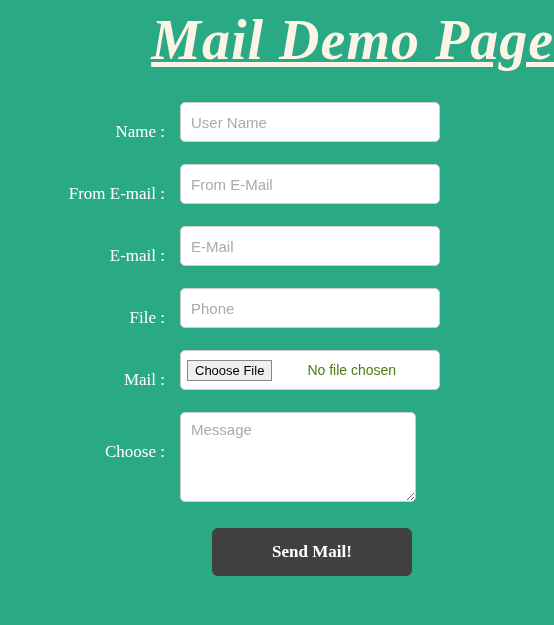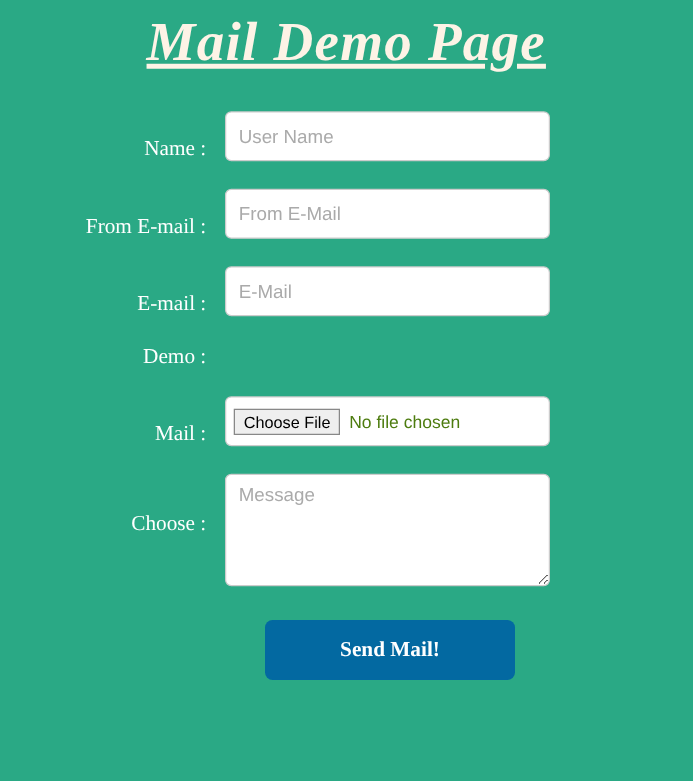--- a/index.html
+++ b/index.html
@@ -9,24 +9,24 @@
   }
   body {
     font-family: Georgia, 'Times New Roman', serif;
     background: #2aa985;
     width: 554px;
     height: 625px;
     overflow: hidden;
   }
   .page-title {
     font-family: 'Brush Script MT', cursive;
-    font-size: 44px;
+    font-size: 56px;
     font-weight: bold;
     color: #fdf3e6;
-    text-align: center;
+    text-align: right;
     text-decoration: underline;
     font-style: italic;
     margin-top: 8px;
     margin-bottom: 30px;
     letter-spacing: 1px;
   }
   .form {
     padding: 0 40px;
   }
   .form-row {
@@ -59,21 +59,21 @@
     padding: 12px 10px;
     font-size: 15px;
     font-family: Arial, sans-serif;
     color: #333;
     background: #ffffff;
   }
   .text-input::placeholder {
     color: #aaaaaa;
   }
   .textarea-input {
-    width: 260px;
+    width: 236px;
     height: 90px;
     border: 1px solid #cccccc;
     border-radius: 5px;
     padding: 8px 10px;
     font-size: 15px;
     font-family: Arial, sans-serif;
     color: #333;
     background: #ffffff;
     resize: both;
   }
@@ -84,20 +84,21 @@
     width: 260px;
     height: 40px;
     border: 1px solid #cccccc;
     border-radius: 5px;
     background: #ffffff;
     display: flex;
     align-items: center;
     padding: 0 6px;
     font-family: Arial, sans-serif;
     font-size: 14px;
+    gap: 28px;
   }
   .choose-file-btn {
     background: #efefef;
     border: 1px solid #888888;
     padding: 2px 7px;
     font-size: 13px;
     font-family: Arial, sans-serif;
     cursor: pointer;
   }
   .file-status {
@@ -105,21 +106,21 @@
     color: #4d7c0f;
     font-size: 14px;
   }
   .submit-row {
     display: flex;
     justify-content: center;
     margin-top: 8px;
     padding-left: 70px;
   }
   .submit-btn {
-    background: #0369a1;
+    background: #404040;
     color: #ffffff;
     border: none;
     border-radius: 6px;
     padding: 14px 60px;
     font-size: 17px;
     font-weight: bold;
     font-family: Georgia, serif;
     cursor: pointer;
   }
 </style>
@@ -145,21 +146,24 @@
   </div>
 
   <div class="form-row">
     <div class="form-label">E-mail :</div>
     <div class="form-input">
       <input type="text" class="text-input" placeholder="E-Mail" style="">
     </div>
   </div>
 
   <div class="form-row">
-    <div class="form-label">Demo :</div>
+    <div class="form-label">File :</div>
+    <div class="form-input">
+      <input type="text" class="text-input" placeholder="Phone" style="">
+    </div>
   </div>
 
   <div class="form-row">
     <div class="form-label">Mail :</div>
     <div class="form-input">
       <div class="file-wrapper">
         <button type="button" class="choose-file-btn">Choose File</button>
         <span class="file-status">No file chosen</span>
       </div>
     </div>

